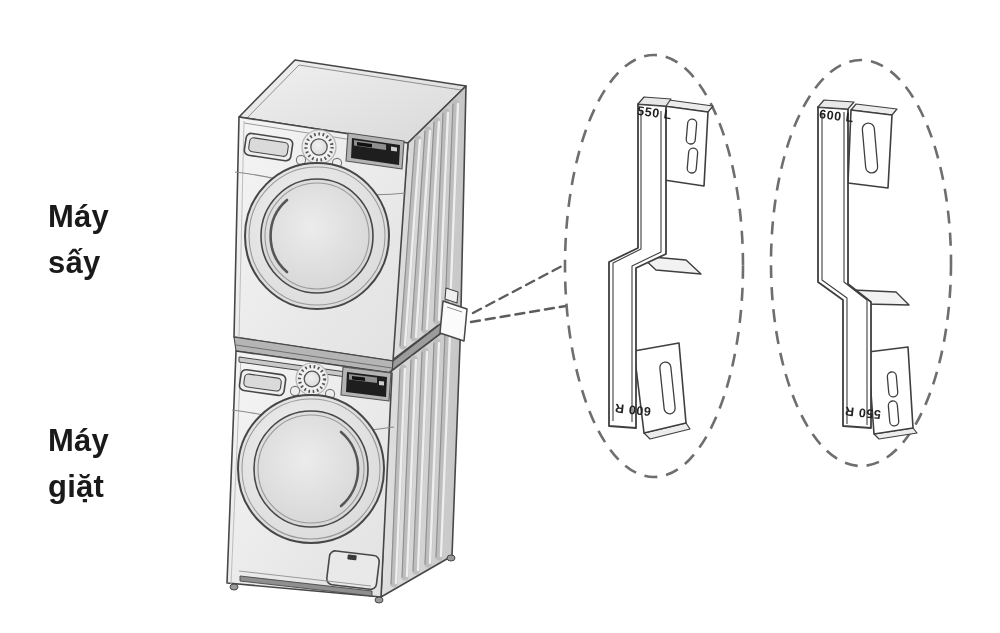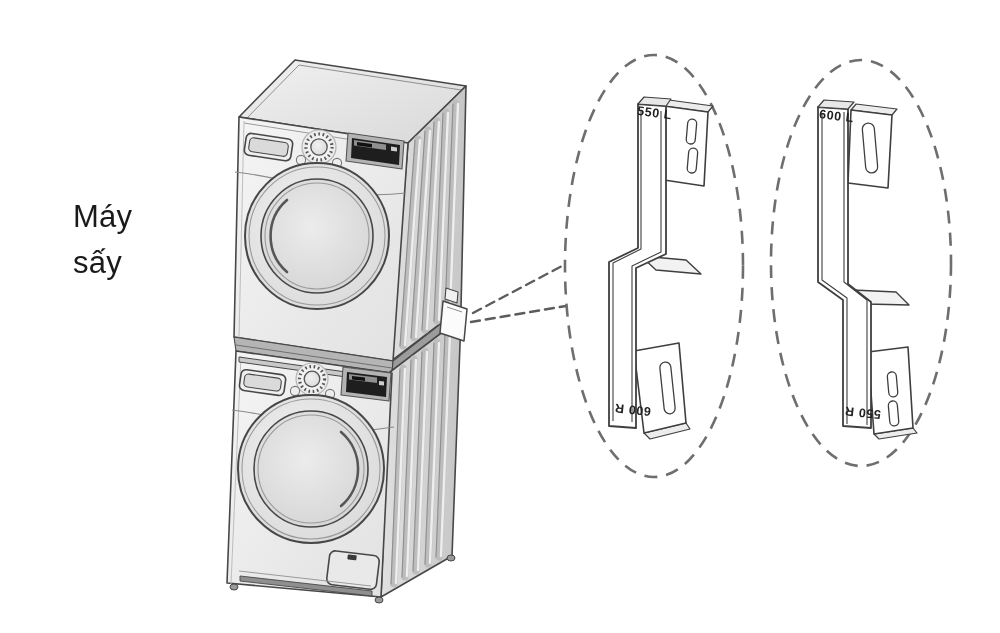--- a/index.html
+++ b/index.html
@@ -3,21 +3,21 @@
 <meta charset="utf-8">
 <style>
   html,body{margin:0;padding:0;background:#ffffff;}
   .stage{
     position:relative;width:1000px;height:633px;background:#ffffff;
     font-family:"Liberation Sans", sans-serif;overflow:hidden;
   }
   .stage svg{position:absolute;left:0;top:0;}
   .side-label{
     position:absolute;width:92px;color:#1a1a1a;
-    font-size:31px;line-height:46px;font-weight:400;letter-spacing:0.2px;margin-left:25px;
+    font-size:31px;line-height:46px;font-weight:700;letter-spacing:0.2px;
   }
   .label-dryer{left:48px;top:194px;}
   .label-washer{left:48px;top:418px;}
   .marking{
     position:absolute;width:48px;height:16px;text-align:left;
     font-size:12.5px;font-weight:700;color:#222;letter-spacing:0.6px;
     white-space:nowrap;
   }
   .m-b1-top{left:637px;top:107px;transform:rotate(8deg);}
   .m-b1-bottom{left:603px;top:400px;transform:rotate(186deg);}
@@ -258,18 +258,19 @@
 
       <path d="M 818,107 L 848,109 L 848,284 L 871,302 L 871,428 L 843,426 L 843,300 L 818,282 Z" stroke-width="1.8"></path>
       <path d="M 818,107 L 824,100 L 854,102 L 848,109 Z" fill="#e8e8e8" stroke-width="1.2"></path>
       <path d="M 822,113 L 822,280 L 847,298 L 847,424" fill="none" stroke-width="1.1"></path>
       <path d="M 844,112 L 844,282 L 867,300 L 867,425" fill="none" stroke-width="1.1"></path>
     </g>
   </g>
 </svg>
 
   <div class="side-label label-dryer">Máy sấy</div>
+  <div class="side-label label-washer">Máy giặt</div>
 
   <div class="marking m-b1-top">550 L</div>
   <div class="marking m-b1-bottom">600 R</div>
   <div class="marking m-b2-top">600 L</div>
   <div class="marking m-b2-bottom">550 R</div>
 </div>
 
 </body></html>

